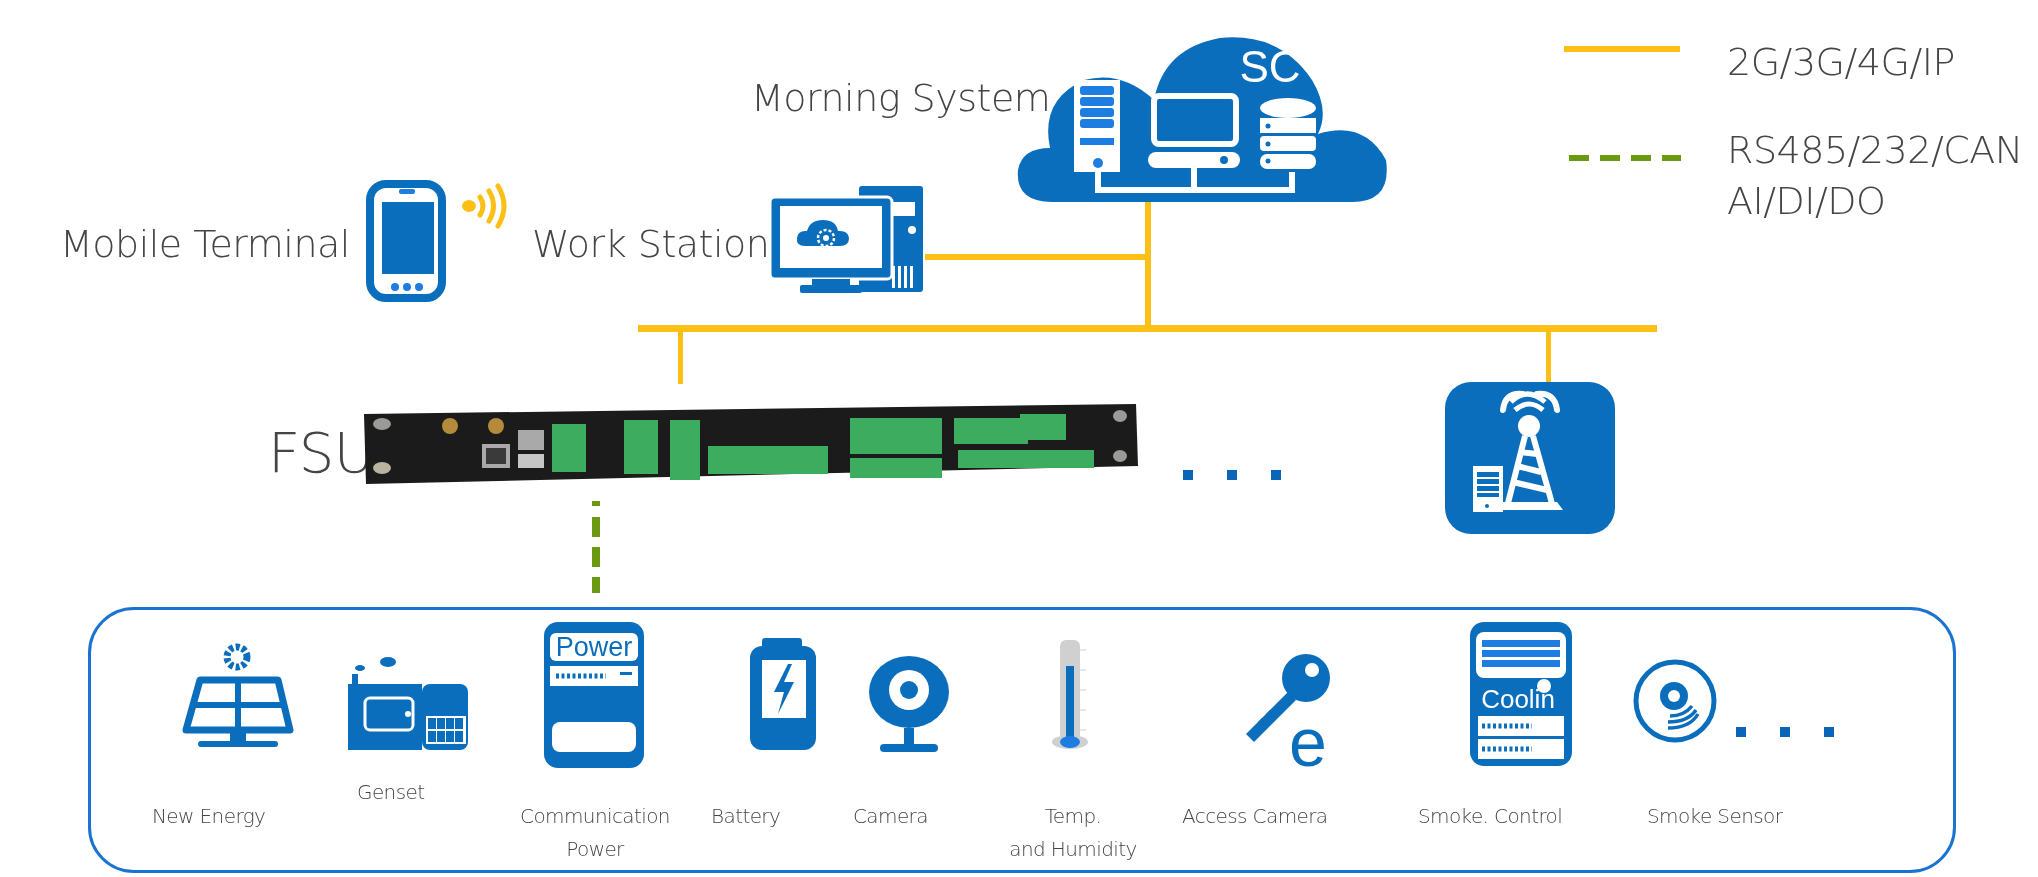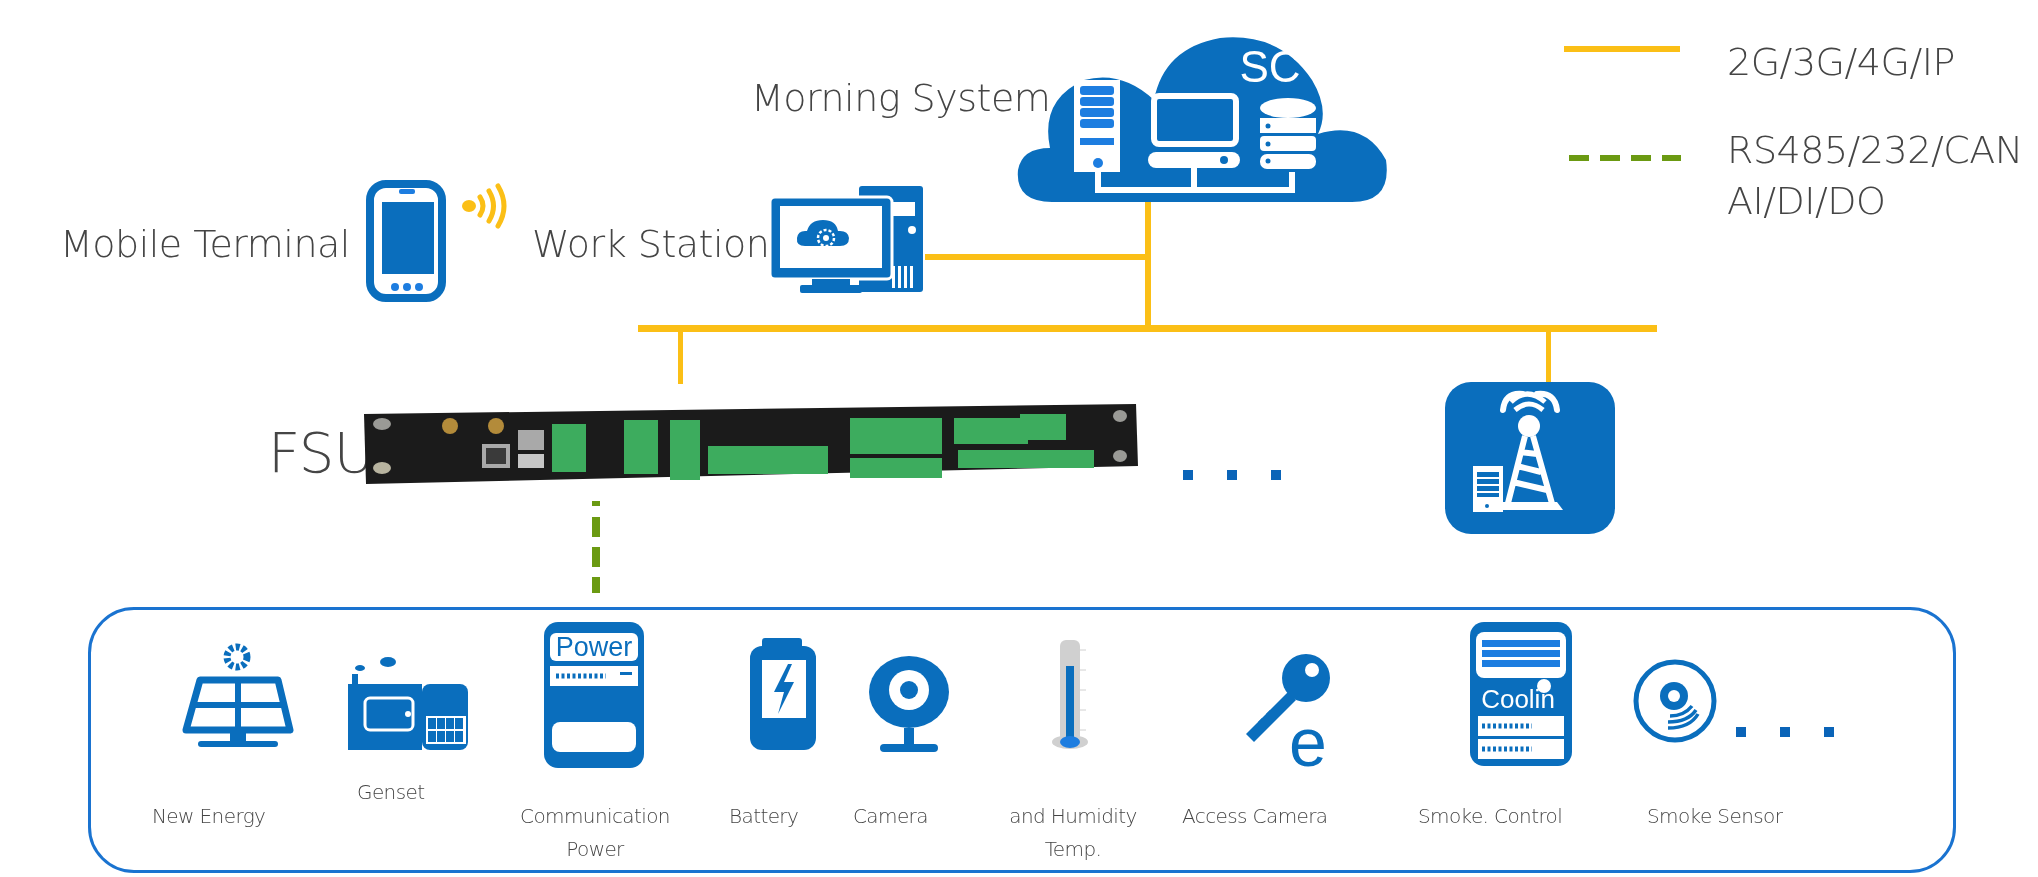--- a/index.html
+++ b/index.html
@@ -216,21 +216,21 @@
 </div>
 
 <div class="abs" style="left:748px;top:638px;">
   <svg width="70" height="114" viewBox="0 0 70 114">
     <rect x="14" y="0" width="40" height="12" rx="3" fill="#0a6ebd"></rect>
     <rect x="2" y="8" width="66" height="104" rx="12" fill="#0a6ebd"></rect>
     <rect x="14" y="22" width="44" height="58" fill="#fff"></rect>
     <polygon points="40,26 26,54 36,54 30,76 46,44 36,44 44,26" fill="#0a6ebd"></polygon>
   </svg>
 </div>
-<div class="lbl dev" style="left:729px;top:790px;">Battery</div>
+<div class="lbl dev" style="left:711px;top:790px;">Battery</div>
 
 <div class="abs" style="left:868px;top:656px;">
   <svg width="82" height="100" viewBox="0 0 82 100">
     <ellipse cx="41" cy="36" rx="40" ry="36" fill="#0a6ebd"></ellipse>
     <circle cx="41" cy="34" r="20" fill="#fff"></circle>
     <circle cx="41" cy="34" r="9" fill="#0a6ebd"></circle>
     <rect x="36" y="72" width="10" height="16" fill="#0a6ebd"></rect>
     <rect x="12" y="88" width="58" height="8" rx="4" fill="#0a6ebd"></rect>
   </svg>
 </div>
@@ -245,22 +245,22 @@
     <g stroke="#d0d0d0" stroke-width="1">
         <line x1="32" y1="12" x2="38" y2="12"></line>
         <line x1="32" y1="32" x2="38" y2="32"></line>
         <line x1="32" y1="52" x2="38" y2="52"></line>
         <line x1="32" y1="72" x2="38" y2="72"></line>
         <line x1="32" y1="92" x2="38" y2="92"></line>
       </g>
   </svg>
 </div>
 <div class="lbl dev" style="left:948px;top:790px;width:250px;">
+  <div>Temp.</div>
   <div>and Humidity</div>
-  <div>Temp.</div>
 </div>
 
 <div class="abs" style="left:1244px;top:654px;">
   <svg width="96" height="118" viewBox="0 0 96 118">
     <circle cx="62" cy="24" r="24" fill="#0a6ebd"></circle>
     <circle cx="68" cy="16" r="7" fill="#fff"></circle>
     <polygon points="44,38 52,46 10,88 2,80" fill="#0a6ebd"></polygon>
     <polygon points="18,64 24,70 20,74 14,68" fill="#0a6ebd"></polygon>
     <polygon points="26,56 32,62 28,66 22,60" fill="#0a6ebd"></polygon>
     <text x="64" y="112" font-family="Liberation Sans, sans-serif" font-size="68" fill="#0a6ebd" text-anchor="middle">e</text>

